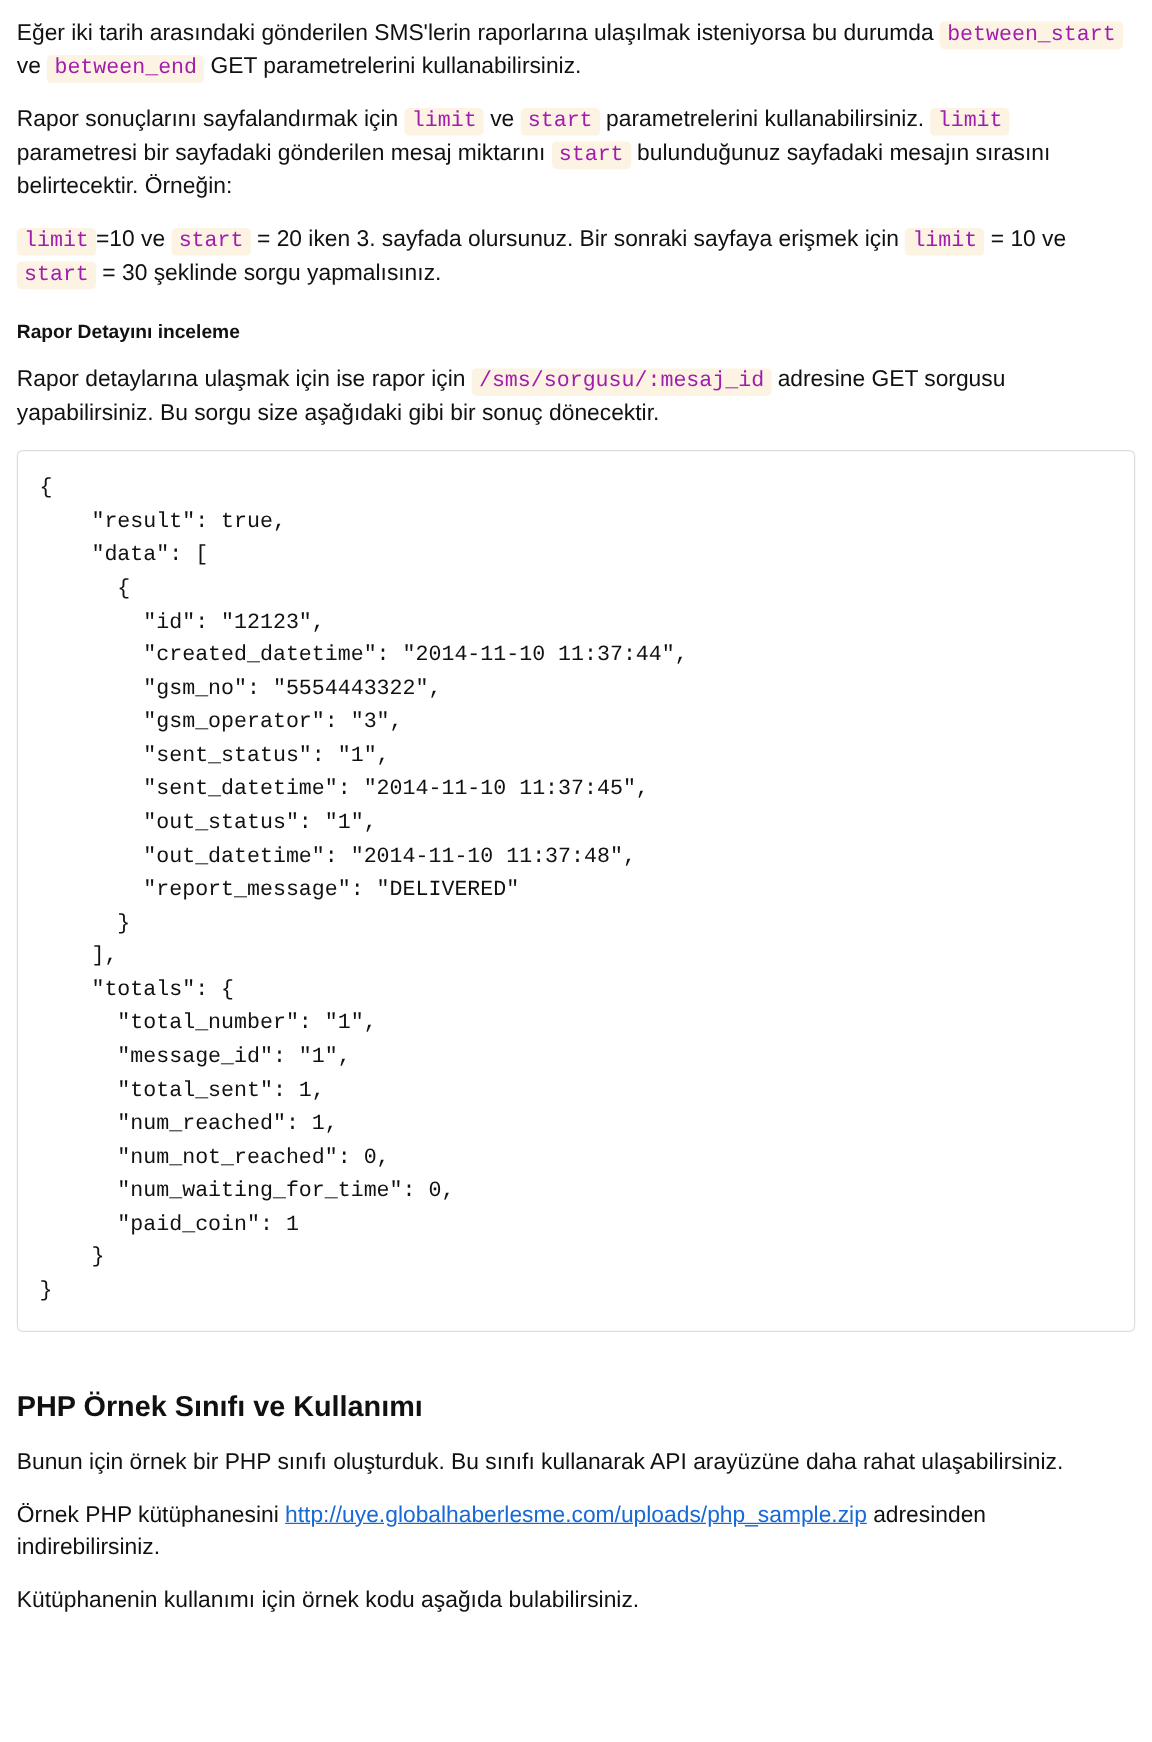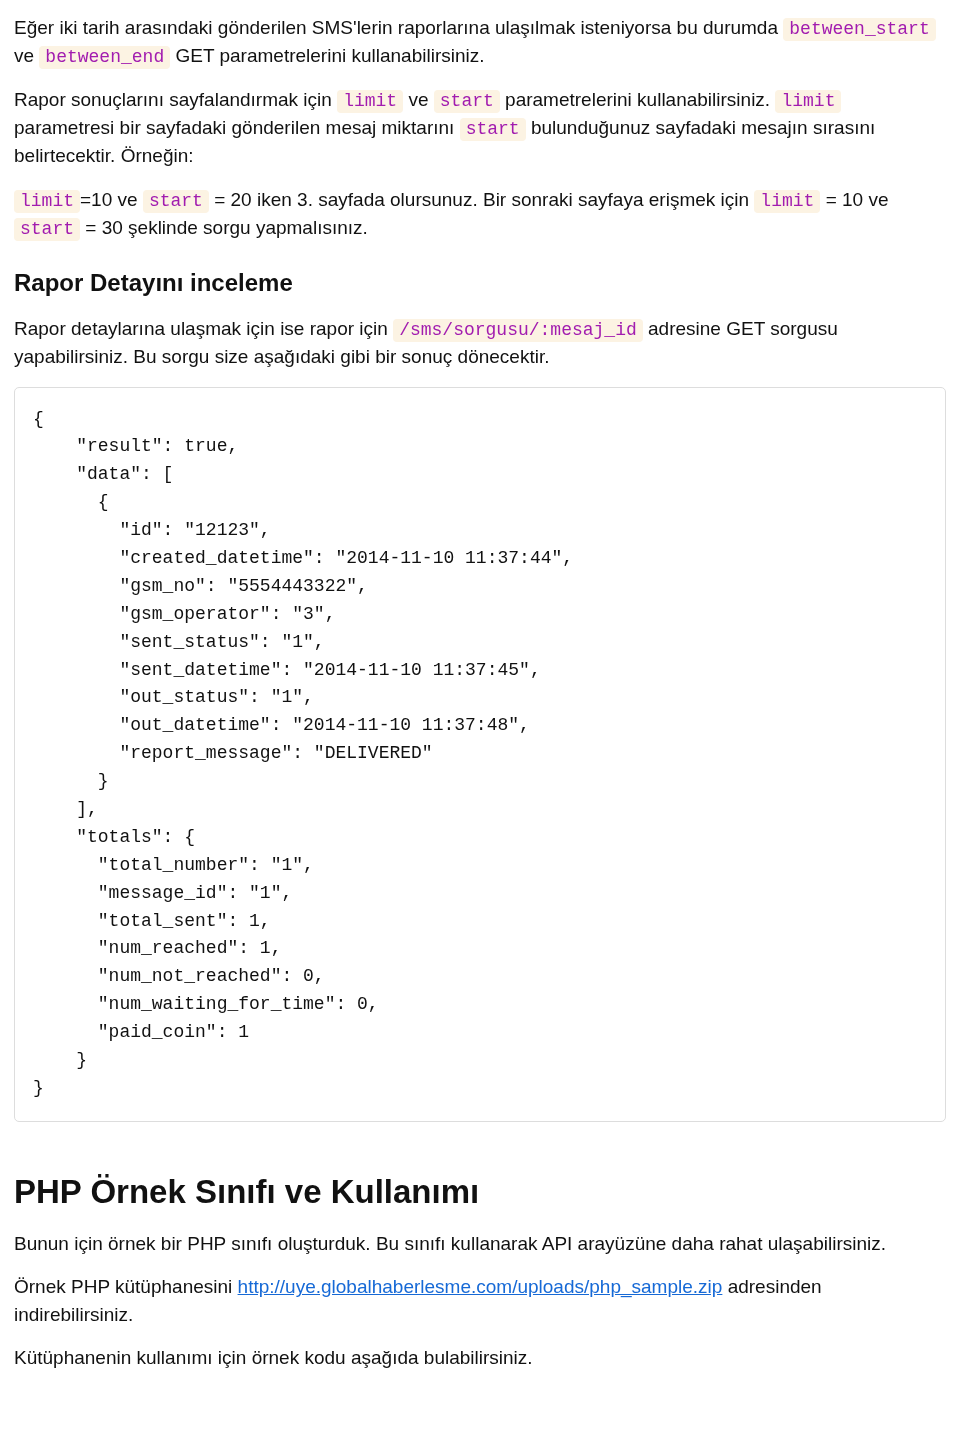--- a/index.html
+++ b/index.html
@@ -17,26 +17,26 @@
   }
   code.inline {
     font-family: "SFMono-Regular", Consolas, "Liberation Mono", Menlo, monospace;
     background: #fcf3e3;
     color: #a21caf;
     padding: 1px 6px 2px 6px;
     border-radius: 4px;
     font-size: 18px;
   }
   h2 {
-    font-size: 24px;
+    font-size: 16px;
     font-weight: 700;
     margin: 24px 0 14px 0;
   }
   h2.big {
-    font-size: 33px;
+    font-size: 24px;
     margin-top: 46px;
   }
   pre.codebox {
     border: 1px solid #ddd;
     border-radius: 5px;
     padding: 18px 18px;
     margin: 10px 0 14px 0;
     font-family: "SFMono-Regular", Consolas, "Liberation Mono", Menlo, monospace;
     font-size: 18px;
     line-height: 1.55;

